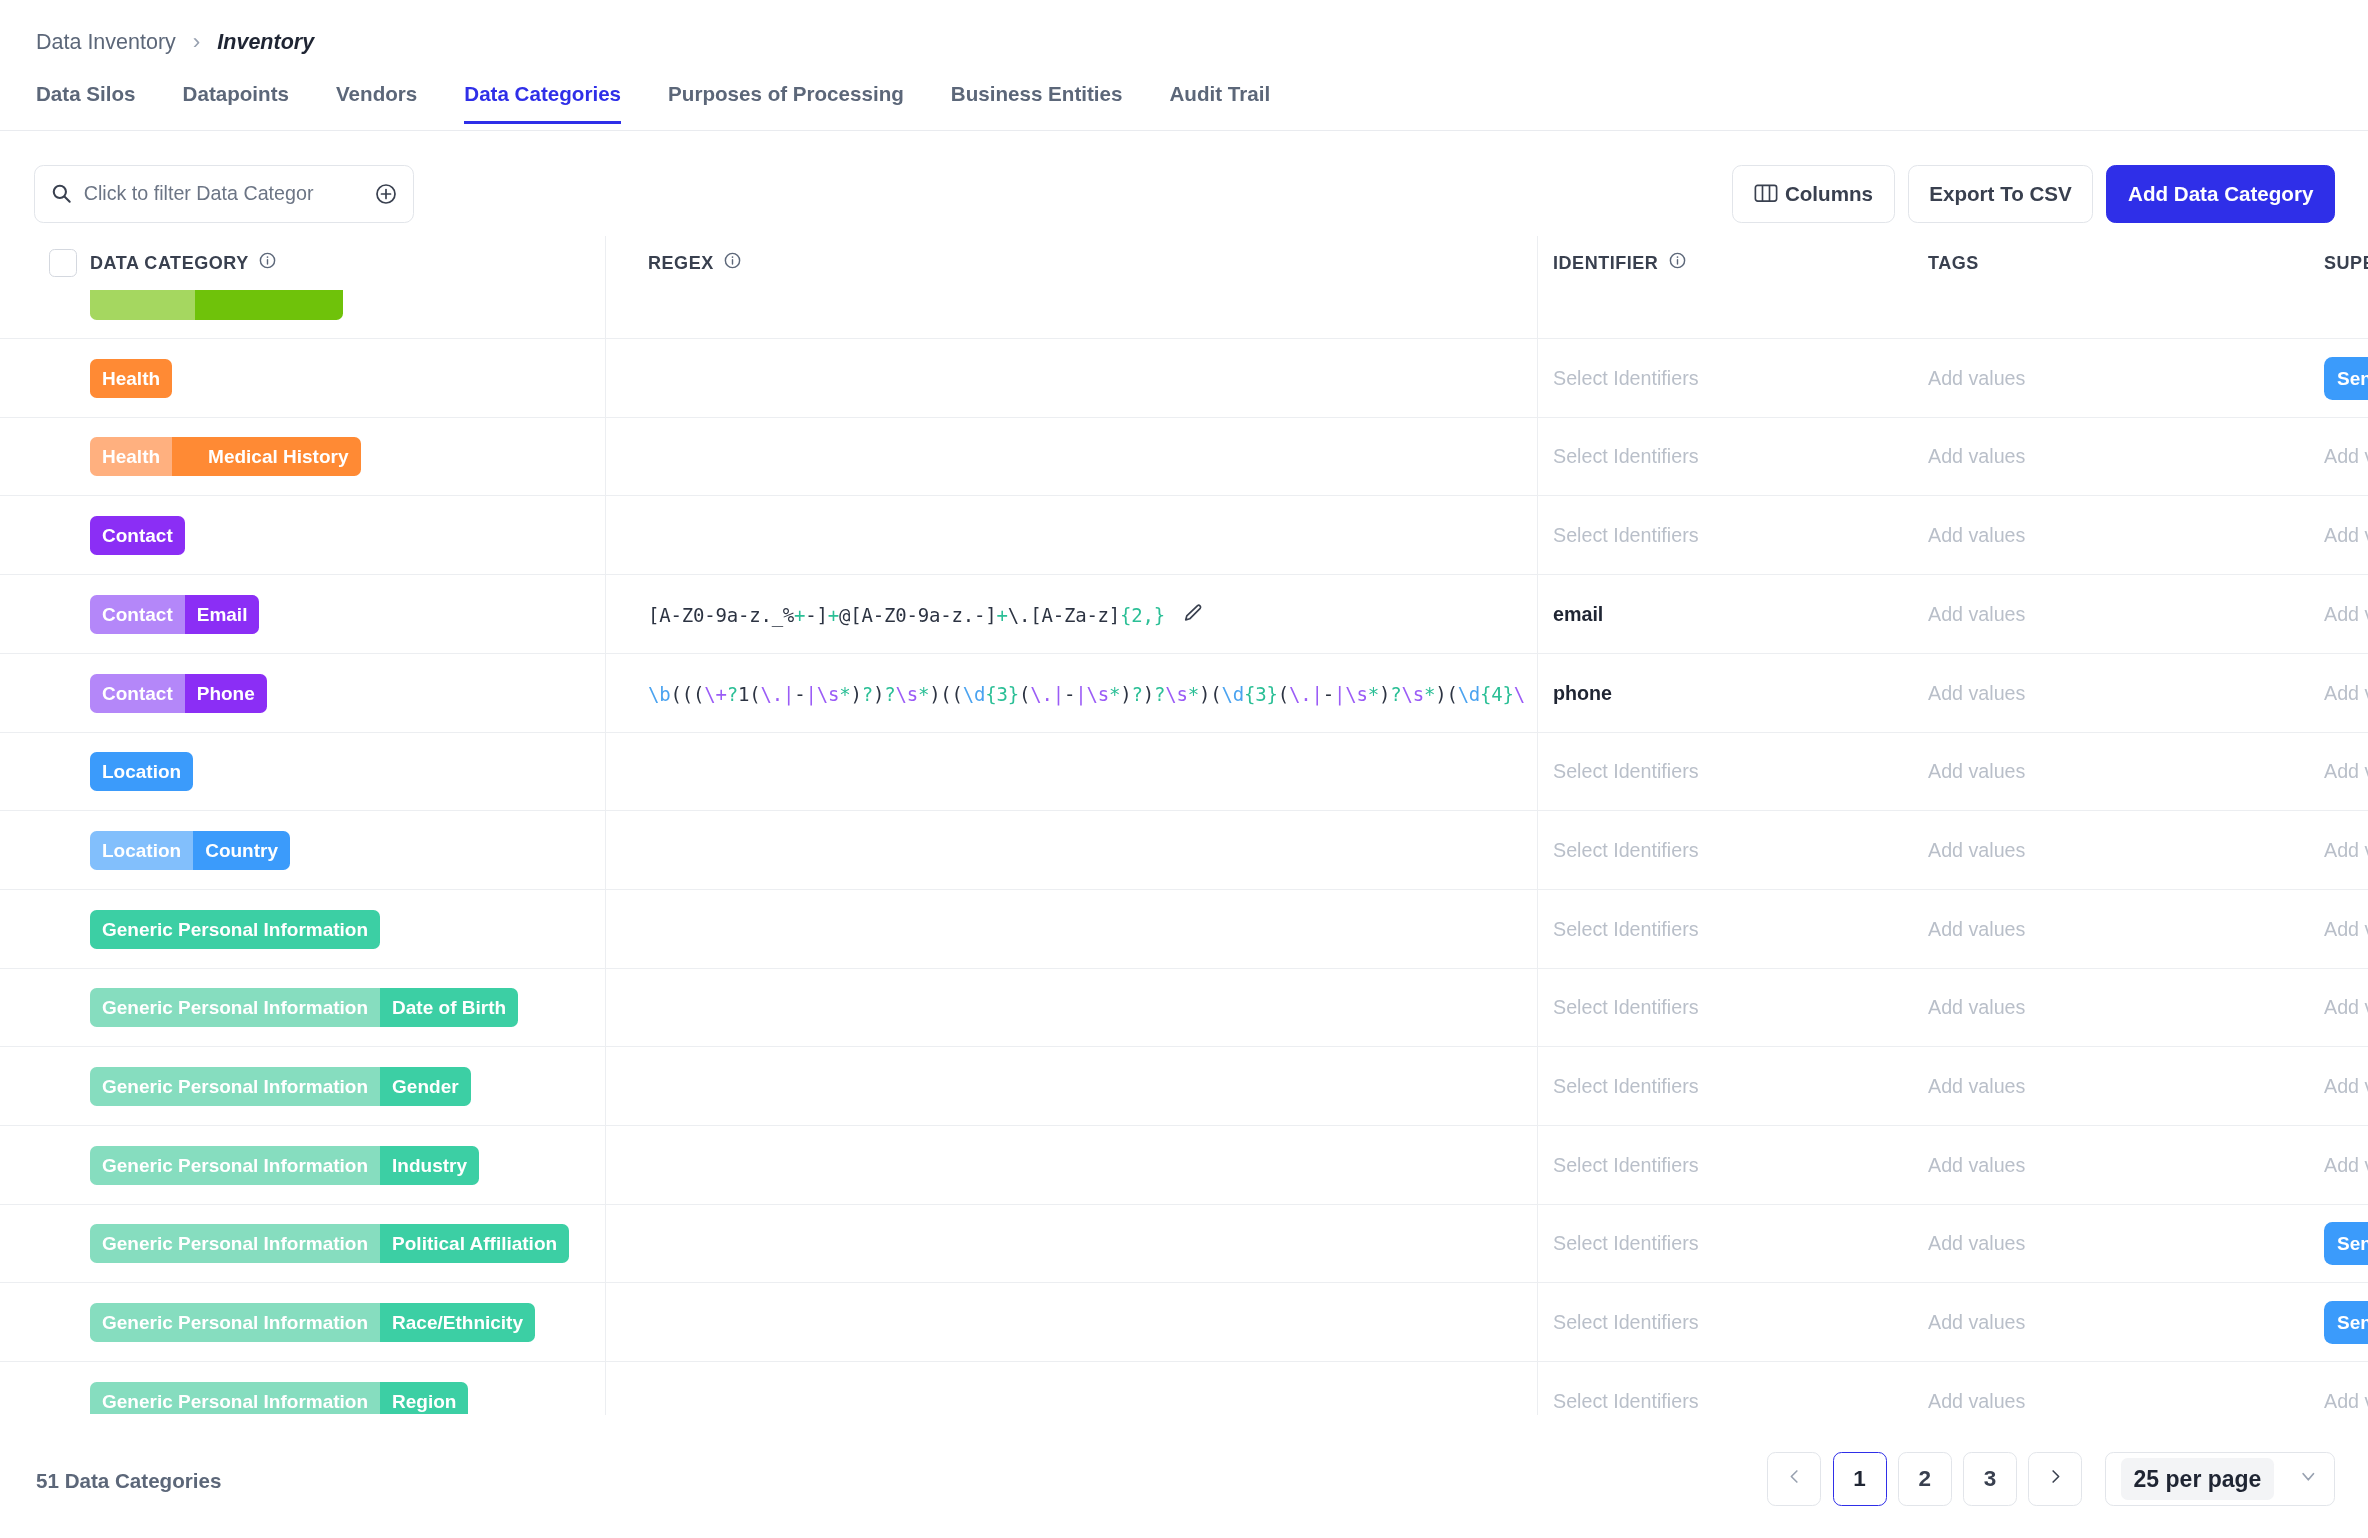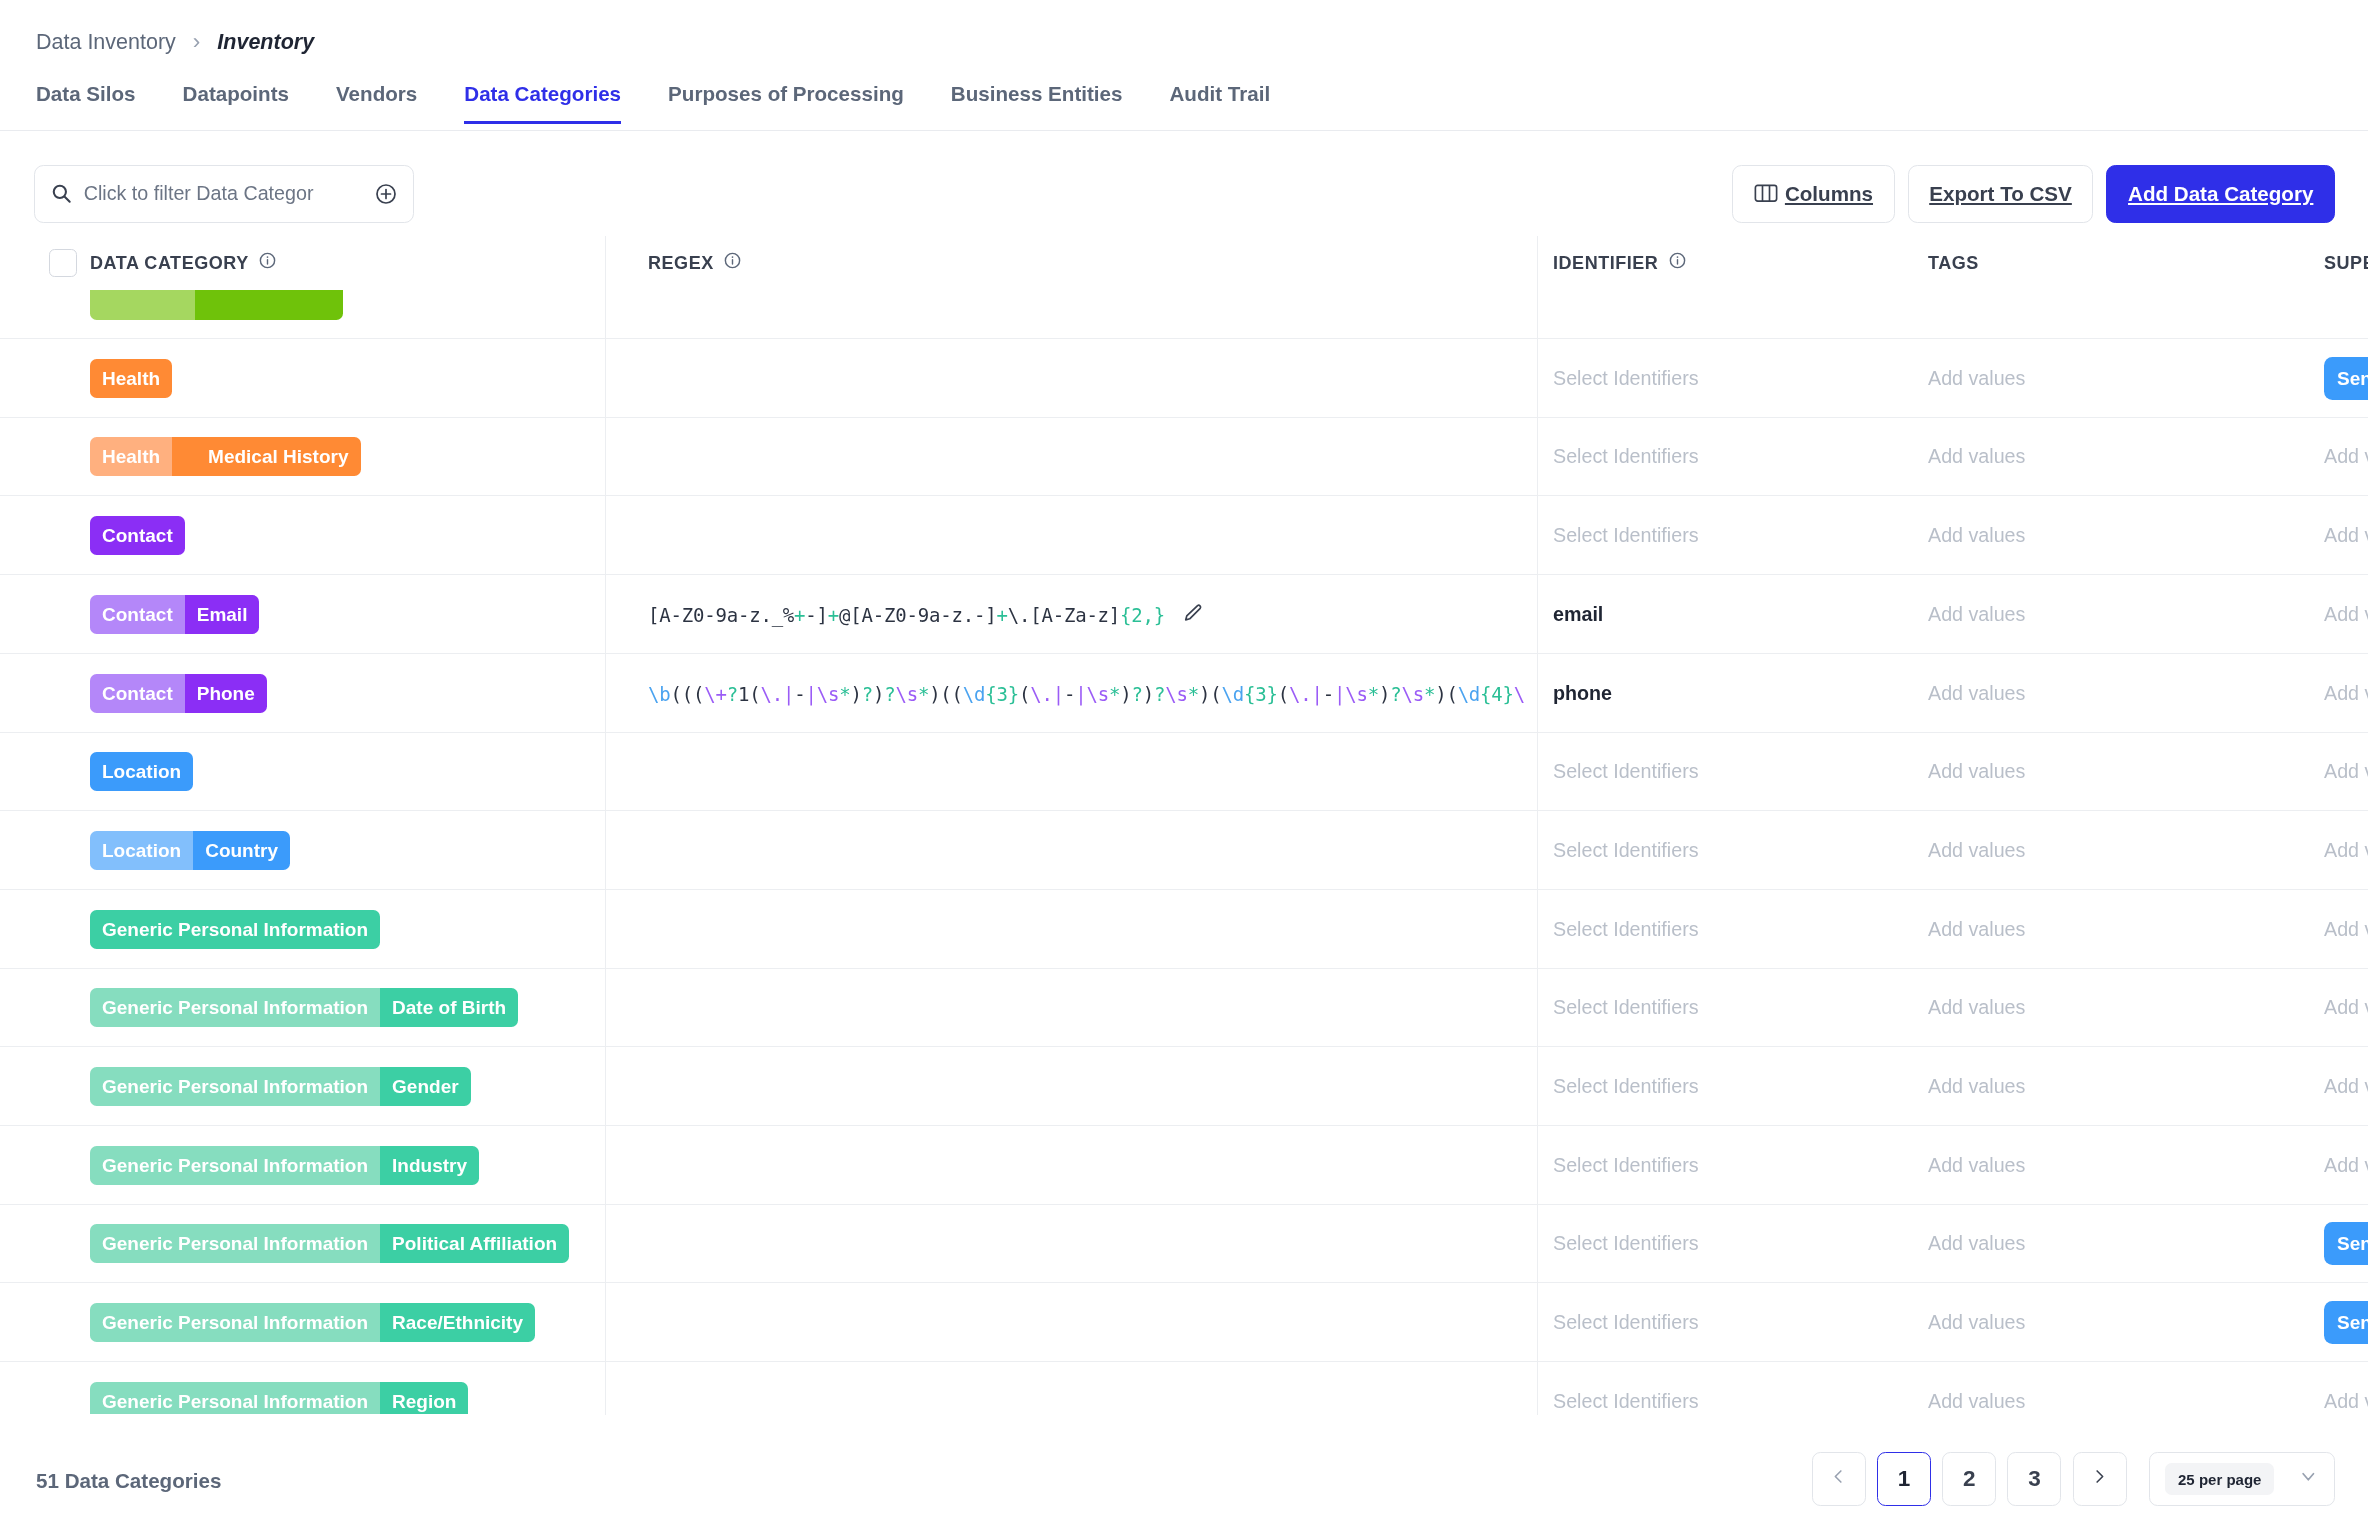--- a/index.html
+++ b/index.html
@@ -50,21 +50,21 @@
   .icon-svg { display:block; }
 
   .tb-right {
     position: absolute; right: 34px; top: 7.5px;
     display: flex; align-items: center; gap: 13px;
   }
   .btn {
     height: 58px; border:1.4px solid #e2e5ea; border-radius: 9.4px;
     background:#fff; color:#39404f; font-size: 20.6px; font-weight: 700;
     display: flex; align-items: center; gap: 7px; padding: 0 20.6px;
-    cursor: pointer; white-space: nowrap; text-decoration: underline;
+    cursor: pointer; white-space: nowrap;
   }
   .btn.primary { background:#2f2fe8; border-color:#2f2fe8; color:#fff; }
 
   
   .thead {
     position: absolute; left: 0; top: 236px; width: 2369px; height: 54px;
   }
   .th {
     position: absolute; top: 0; height: 54px;
     display: flex; align-items: center; gap: 9.4px;
@@ -136,21 +136,21 @@
     font-size:22.5px; font-weight:700; color:#39404f; cursor:pointer;
   }
   .pbtn.arrow { color:#98a1b0; font-weight: 400; }
   .pbtn.active { border-color:#2f2fe8; color:#1f2533; }
   .perpage {
     height:54px; border:1.4px solid #e2e5ea; border-radius:8.4px; background:#fff;
     display:flex; align-items:center; gap:24px; padding: 0 15px; margin-left:11.2px;
     cursor:pointer;
   }
   .perpage .lbl {
-    font-size:15px; font-weight:700; color:#1f2533; background:#f3f4f6;
+    font-size:23px; font-weight:700; color:#1f2533; background:#f3f4f6;
     border-radius:6.6px; padding:7.5px 13px; white-space:nowrap;
   }
   .chev { color:#98a1b0; font-size: 20.6px; }
 </style>
 </head>
 <body>
 
 <div class="page">
 
   <div class="breadcrumb">

